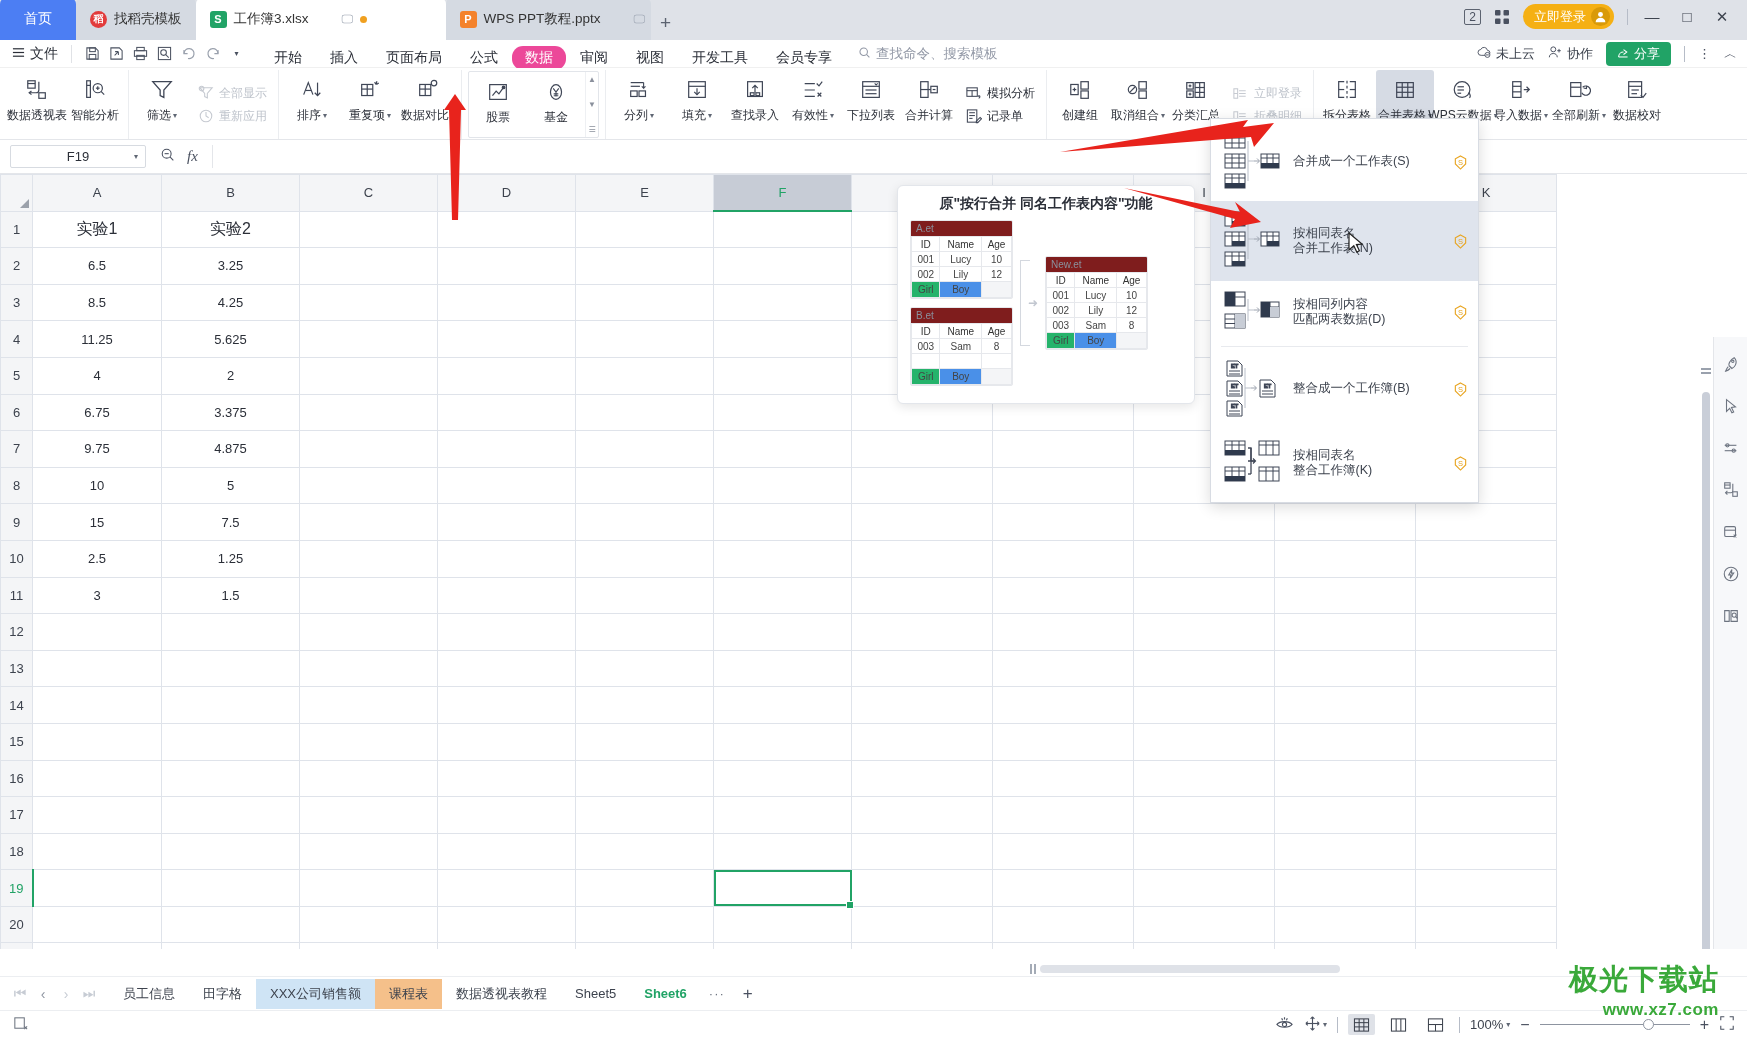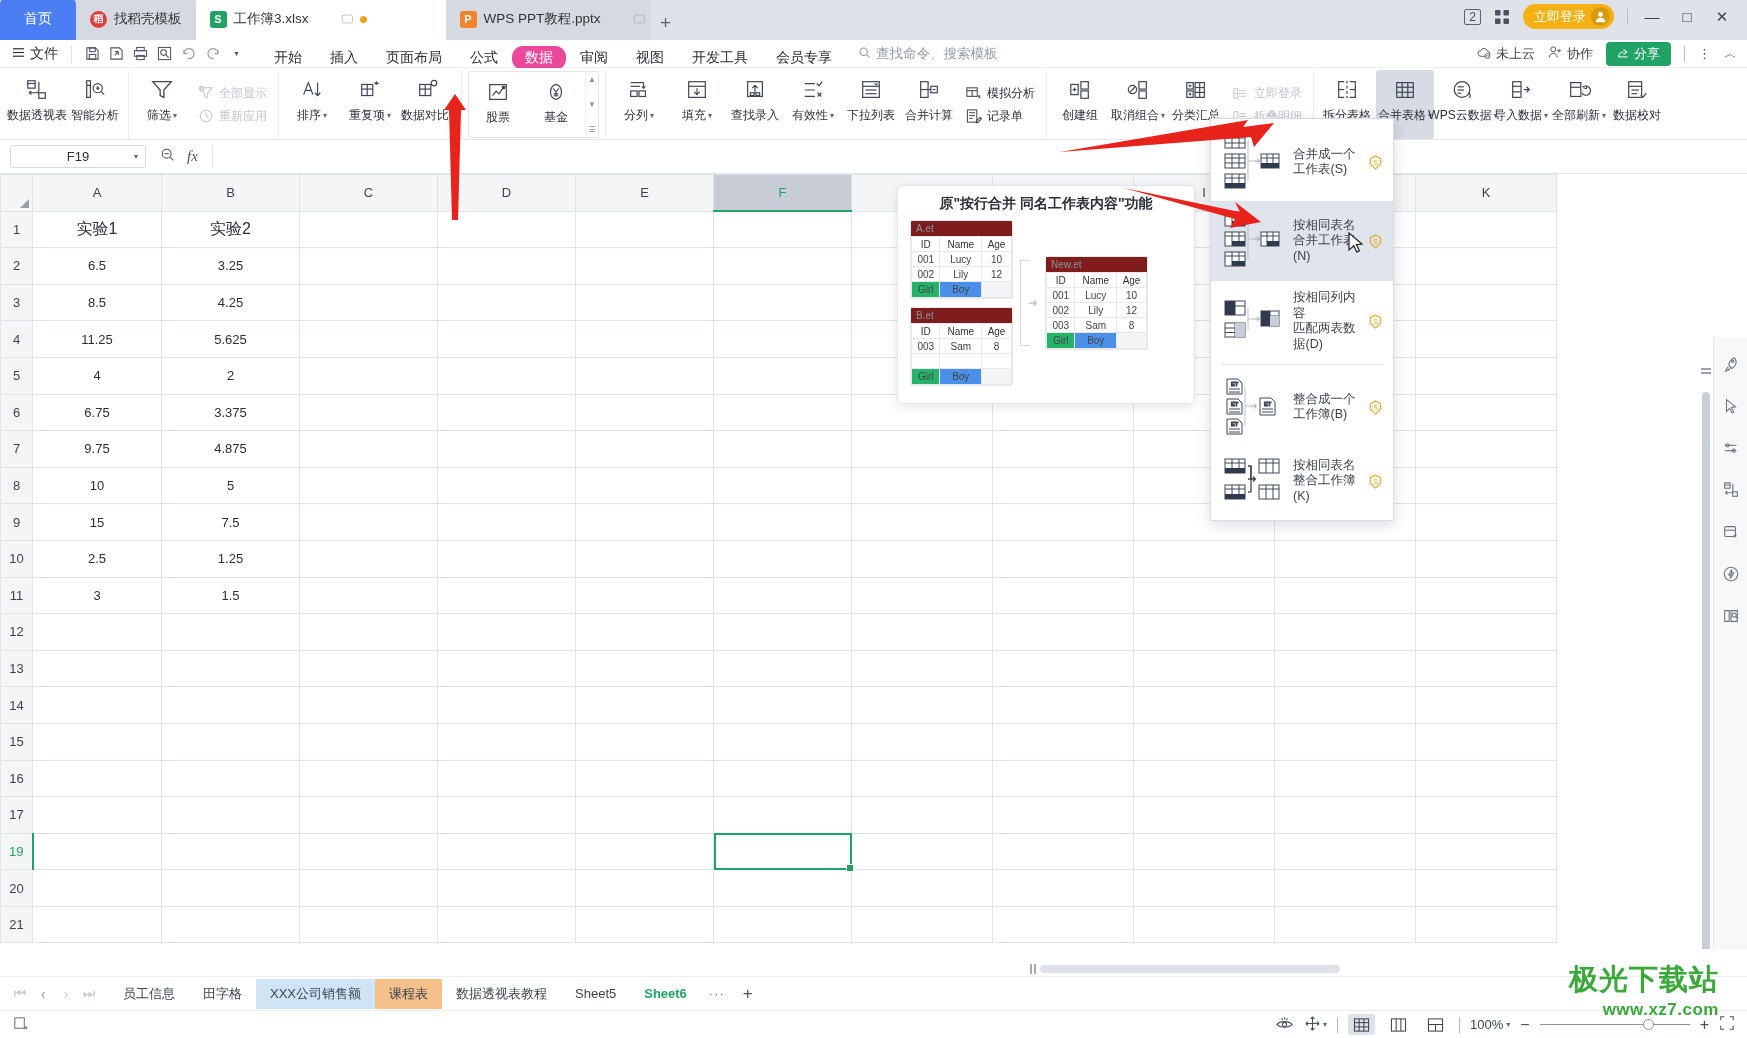--- a/index.html
+++ b/index.html
@@ -174,21 +174,21 @@
   .tag { color:#fff; font-size:10px; height:15px; line-height:15px; }
   .tag.g { background:#25b36b; }
   .tag.b { background:#4a90e8; }
   .tag.e { background:#f4f5f7; }
   .arrowcol { width:32px; display:flex; align-items:center; justify-content:center;
               color:#c2c7d0; font-size:12px; position:relative; }
   .brace { width:10px; height:86px; border:1px solid #d4d8df; border-right:none; }
 
   
   .dropdown {
-    position:absolute; left:1210px; top:118px; width:184px;
+    position:absolute; left:1210px; top:118px; width:269px;
     background:#fff; border:1px solid #d8dce3; box-shadow:0 4px 14px rgba(0,0,0,.14);
     z-index:60; padding:4px 0;
   }
   .dd-item { display:flex; align-items:center; gap:10px; padding:9px 10px 9px 12px;
              position:relative; cursor:default; }
   .dd-item.hl { background:#dfe4ed; }
   .dd-sep { height:1px; background:#e8eaee; margin:3px 10px; }
   .dd-art { width:60px; display:flex; align-items:center; justify-content:flex-start; flex-shrink:0; }
   .dd-label { flex:1; font-size:12.5px; color:#3d434e; line-height:15.5px; }
   .dd-coin { width:15px; height:15px; flex-shrink:0; }
@@ -372,21 +372,21 @@
     <div class="searchbox">
       <span>
         <svg width="13" height="13" viewBox="0 0 16 16" fill="none" stroke="#9298a6" stroke-width="1.3">
           <circle cx="7" cy="7" r="4.6"></circle>
             <line x1="10.4" y1="10.4" x2="14" y2="14"></line>
           </svg>
       </span>
       <span>查找命令、搜索模板</span>
     </div>
     <div class="menu-right">
-      <span style="display:flex;align-items:flex-end;gap:4px">
+      <span style="display:flex;align-items:flex-start;gap:4px">
         <span>
           <svg width="15" height="14" viewBox="0 0 18 14" fill="none" stroke="#4a5160" stroke-width="1.1">
             <path d="M5 11h7.5a3 3 0 0 0 0-6 4.2 4.2 0 0 0-8-1 3.1 3.1 0 0 0 .5 7z"></path>
             <circle cx="12.5" cy="10.5" r="3" fill="#fff"></circle>
               <line x1="10.8" y1="10.5" x2="14.2" y2="10.5"></line>
             </svg>
         </span>
         <span>未上云</span>
       </span>
       <span style="display:flex;align-items:center;gap:4px">
@@ -1082,20 +1082,34 @@
             <td class="cell"></td>
             <td class="cell"></td>
             <td class="cell"></td>
             <td class="cell"></td>
             <td class="cell"></td>
             <td class="cell"></td>
             <td class="cell"></td>
           </tr>
           <tr>
             <th class="rhead">17</th>
+            <td class="cell"></td>
+            <td class="cell"></td>
+            <td class="cell"></td>
+            <td class="cell"></td>
+            <td class="cell"></td>
+            <td class="cell"></td>
+            <td class="cell"></td>
+            <td class="cell"></td>
+            <td class="cell"></td>
+            <td class="cell"></td>
+            <td class="cell"></td>
+          </tr>
+          <tr>
+            <th class="rhead">18</th>
             <td class="cell"></td>
             <td class="cell"></td>
             <td class="cell"></td>
             <td class="cell"></td>
             <td class="cell"></td>
             <td class="cell"></td>
             <td class="cell"></td>
             <td class="cell"></td>
             <td class="cell"></td>
             <td class="cell"></td>

